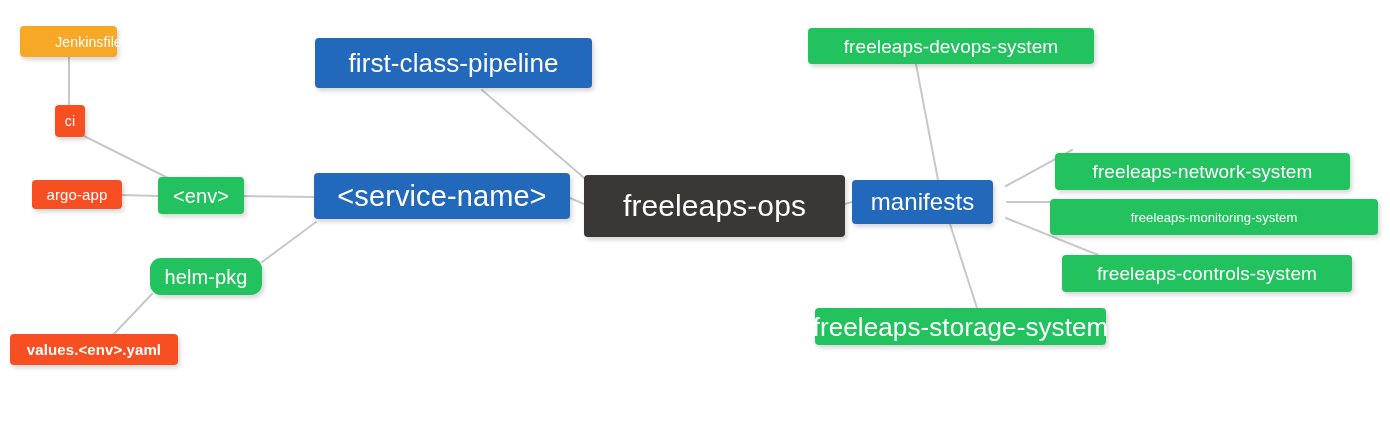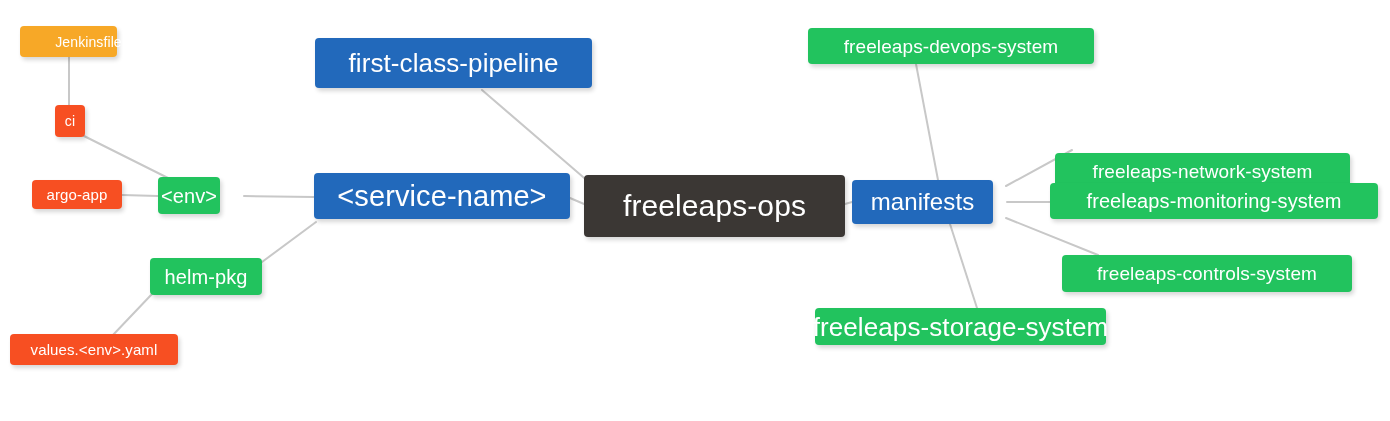--- a/index.html
+++ b/index.html
@@ -68,45 +68,45 @@
       </div>
       <div class="node n-blue" style="left: 315px; top: 38px; width: 277px; height: 50px; font-size: 26px;">
         <span>first-class-pipeline</span>
       </div>
       <div class="node n-blue" style="left: 314px; top: 173px; width: 256px; height: 46px; font-size: 29px;">
         <span>&lt;service-name&gt;</span>
       </div>
       <div class="node n-blue" style="left: 852px; top: 180px; width: 141px; height: 44px; font-size: 24px;">
         <span>manifests</span>
       </div>
-      <div class="node n-green" style="left: 158px; top: 177px; width: 62px; height: 37px; font-size: 20px;">
+      <div class="node n-green" style="left: 158px; top: 177px; width: 86px; height: 37px; font-size: 20px;">
         <span>&lt;env&gt;</span>
       </div>
-      <div class="node n-green" style="left: 150px; top: 258px; width: 112px; height: 37px; font-size: 20px;">
+      <div class="node n-green" style="left: 150px; top: 258px; width: 112px; height: 37px; font-size: 20px; border-radius: 11px;">
         <span>helm-pkg</span>
       </div>
       <div class="node n-orange" style="left: 20px; top: 26px; width: 97px; height: 31px; font-size: 14px;">
         <span>Jenkinsfile</span>
       </div>
       <div class="node n-red" style="left: 55px; top: 105px; width: 30px; height: 32px; font-size: 14px;">
         <span>ci</span>
       </div>
       <div class="node n-red" style="left: 32px; top: 180px; width: 90px; height: 29px; font-size: 15px;">
         <span>argo-app</span>
       </div>
-      <div class="node n-red" style="left: 10px; top: 334px; width: 168px; height: 31px; font-size: 15px;">
+      <div class="node n-red" style="left: 10px; top: 334px; width: 168px; height: 31px; font-size: 15px; font-weight: bold;">
         <span>values.&lt;env&gt;.yaml</span>
       </div>
       <div class="node n-green" style="left: 800px; top: 28px; width: 286px; height: 36px; font-size: 19px; margin-left: 8px;">
         <span>freeleaps-devops-system</span>
       </div>
       <div class="node n-green" style="left: 1055px; top: 113px; width: 295px; height: 37px; font-size: 19px; margin-top: 40px;">
         <span>freeleaps-network-system</span>
       </div>
-      <div class="node n-green" style="left: 1050px; top: 183px; width: 328px; height: 36px; font-size: 20px;">
+      <div class="node n-green" style="left: 1050px; top: 199px; width: 328px; height: 36px; font-size: 13px;">
         <span>freeleaps-monitoring-system</span>
       </div>
       <div class="node n-green" style="left: 1062px; top: 255px; width: 290px; height: 37px; font-size: 19px;">
         <span>freeleaps-controls-system</span>
       </div>
       <div class="node n-green" style="left: 815px; top: 308px; width: 291px; height: 37px; font-size: 26px;">
         <span>freeleaps-storage-system</span>
       </div>
     </div>
 </div>

